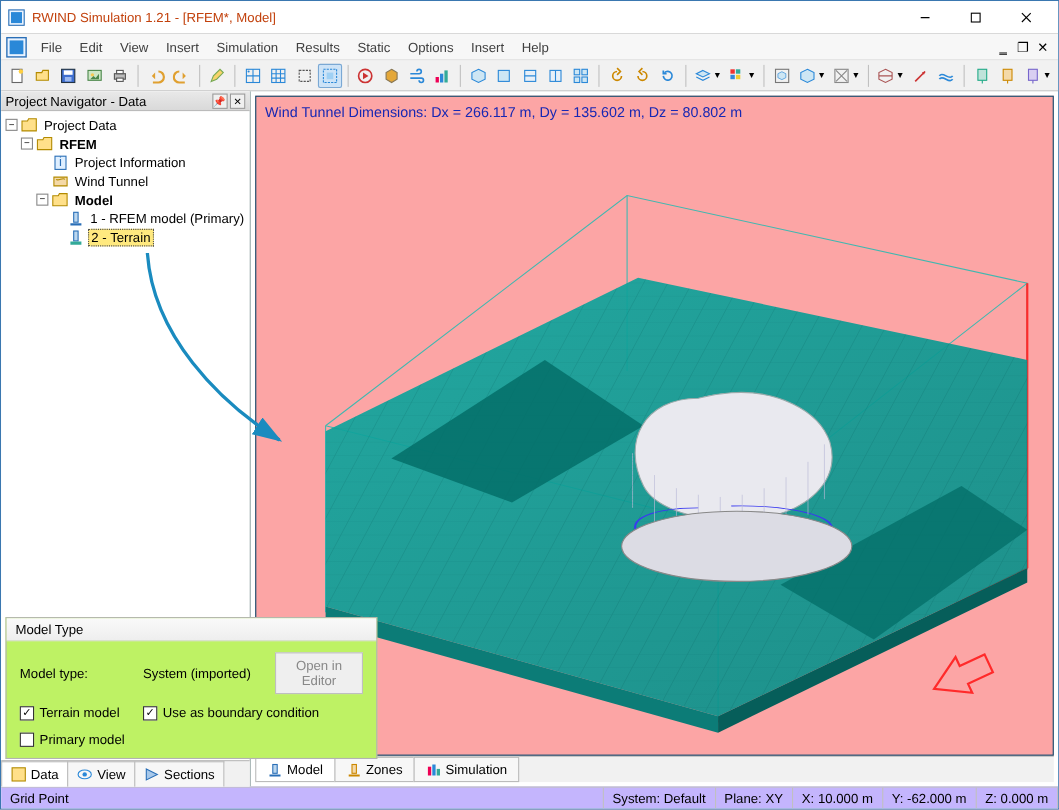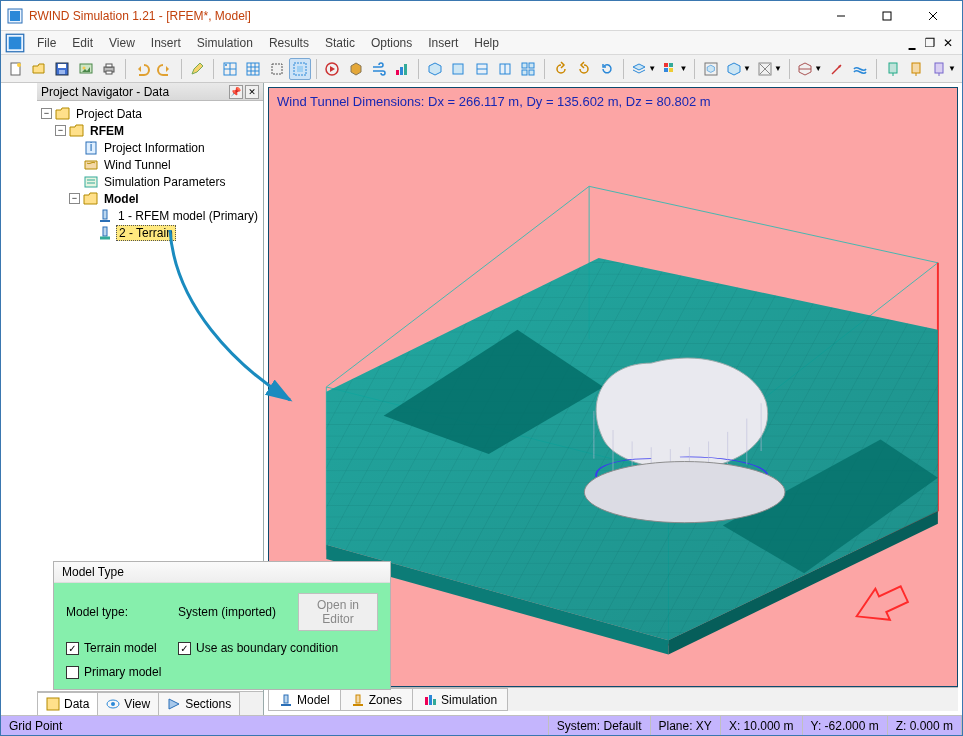--- a/index.html
+++ b/index.html
@@ -12,34 +12,34 @@
 .menubar { height:24px; display:flex; align-items:center; padding-left:4px; border-bottom:1px solid #d9d9d9; background:#f7f7f7; }
 .menubar .menu-icon { width:20px; height:20px; display:flex; align-items:center; justify-content:center; margin-right:4px;}
 .menubar .menu-item { padding:3px 8px; color:#404040; }
 .menubar .mdi-btns { margin-left:auto; display:flex; padding-right:6px; gap:2px;}
 .menubar .mdi-btn { width:16px; height:16px; display:flex; align-items:center; justify-content:center; color:#000;}
 .toolbar { height:28px; background:#f1f1f1; border-bottom:1px solid #c9c9c9; display:flex; align-items:center; padding:0 4px; gap:2px;}
 .toolbar .sep { width:1px; height:20px; background:#c0c0c0; margin:0 3px;}
 .tbtn { width:22px; height:22px; display:flex; align-items:center; justify-content:center; border:1px solid transparent; border-radius:2px;}
 .tbtn svg { width:16px; height:16px; }
 .tbtn.wide{width:30px;}
-.workspace { display:flex; height:calc(100% - 30px - 24px - 28px - 20px); position:relative;margin-left:36px;}
+.workspace { display:flex; height:calc(100% - 30px - 24px - 28px - 20px); position:relative;}
 .navigator { width:227px; border-right:1px solid #9aa; display:flex; flex-direction:column; background:#fff;}
 .nav-header { height:18px; background:linear-gradient(#e9e9e9,#d9d9d9); border-bottom:1px solid #bbb; display:flex; align-items:center; padding:0 4px; font-size:11px;}
 .nav-header .pin{ margin-left:auto; display:flex; gap:2px;}
 .nav-header .pin span{ width:14px; height:14px; display:flex; align-items:center; justify-content:center; border:1px solid #999; font-size:9px; background:#f0f0f0;}
 .tree { flex:1; overflow:auto; padding:4px 2px; position:relative;}
 .tree-row { display:flex; align-items:center; height:17px; white-space:nowrap; padding-left:2px;}
 .tree-row .twisty{ width:11px; height:11px; border:1px solid #888; display:flex; align-items:center; justify-content:center; font-size:9px; line-height:9px; margin-right:3px; background:#fff;}
 .tree-row .spacer{ display:inline-block;}
 .tree-row .ticon{ width:16px; height:16px; margin-right:3px; display:inline-flex; align-items:center; justify-content:center;}
 .tree-row.selected .label{ background:#ffe97f; border:1px dotted #555; padding:0 2px;}
 .tree-row .label{ padding:0 2px;}
 .tree-row.bold .label{ font-weight:bold;}
-.model-type-panel { position:absolute; left:16px; top:478px; width:338px; background:#86efac; border:1px solid #b3b3b3; }
+.model-type-panel { position:absolute; left:4px; top:478px; width:338px; background:#bef264; border:1px solid #b3b3b3; }
 .model-type-panel .mt-title{ padding:3px 8px; border-bottom:1px solid #ddd; background:linear-gradient(#fafafa,#eee);}
 .model-type-panel .mt-body{ padding:10px 12px; display:grid; grid-template-columns: 112px 120px 1fr; row-gap:10px; align-items:center;}
 .model-type-panel button{ padding:4px 10px; background:#efefef; border:1px solid #bfbfbf; color:#888;text-align:center;}
 .chk{ display:flex; align-items:center; gap:5px;}
 .chk .box{ width:13px; height:13px; border:1px solid #333; display:flex; align-items:center; justify-content:center; font-size:10px; background:#fff;}
 .nav-tabs { display:flex; border-top:1px solid #bbb; background:#f1f1f1; height:24px; align-items:stretch;}
 .nav-tabs .ntab{ display:flex; align-items:center; gap:4px; padding:0 8px; border:1px solid #bbb; border-bottom:none; margin-right:-1px; background:#f7f7f7;text-align:center;}
 .nav-tabs .ntab.active{ background:#fff; font-weight:normal;}
 .nav-tabs .ntab .ti{ width:14px; height:14px;}
 .viewport-col{ flex:1; display:flex; flex-direction:column; }
@@ -386,31 +386,20 @@
       <div class="tree-row">
         <span class="spacer" style="width:42px"></span>
         <span class="ticon">
             <svg viewBox="0 0 16 16">
               <path d="M2 4h12v8H2z" fill="#f4d9a8" stroke="#b38a00"></path>
               <path d="M4 6c2 2 6-2 8 0" fill="none" stroke="#b38a00"></path>
             </svg>
           </span>
         <span class="label">Wind Tunnel</span>
       </div>
-      <div class="tree-row">
-        <span class="spacer" style="width:42px"></span>
-        <span class="ticon">
-            <svg viewBox="0 0 16 16">
-              <rect x="2" y="3" width="12" height="10" fill="#e6f4e0" stroke="#3a9"></rect>
-              <line x1="4" y1="6" x2="12" y2="6" stroke="#3a9"></line>
-              <line x1="4" y1="9" x2="12" y2="9" stroke="#3a9"></line>
-            </svg>
-          </span>
-        <span class="label">Simulation Parameters</span>
-      </div>
       <div class="tree-row bold">
         <span class="spacer" style="width:28px"></span>
           <span class="twisty">−</span>
         <span class="ticon">
             <svg viewBox="0 0 16 16">
               <path d="M1 4h5l1-2h7v11H1z" fill="#ffe08a" stroke="#b38a00"></path>
             </svg>
           </span>
         <span class="label">Model</span>
       </div>

